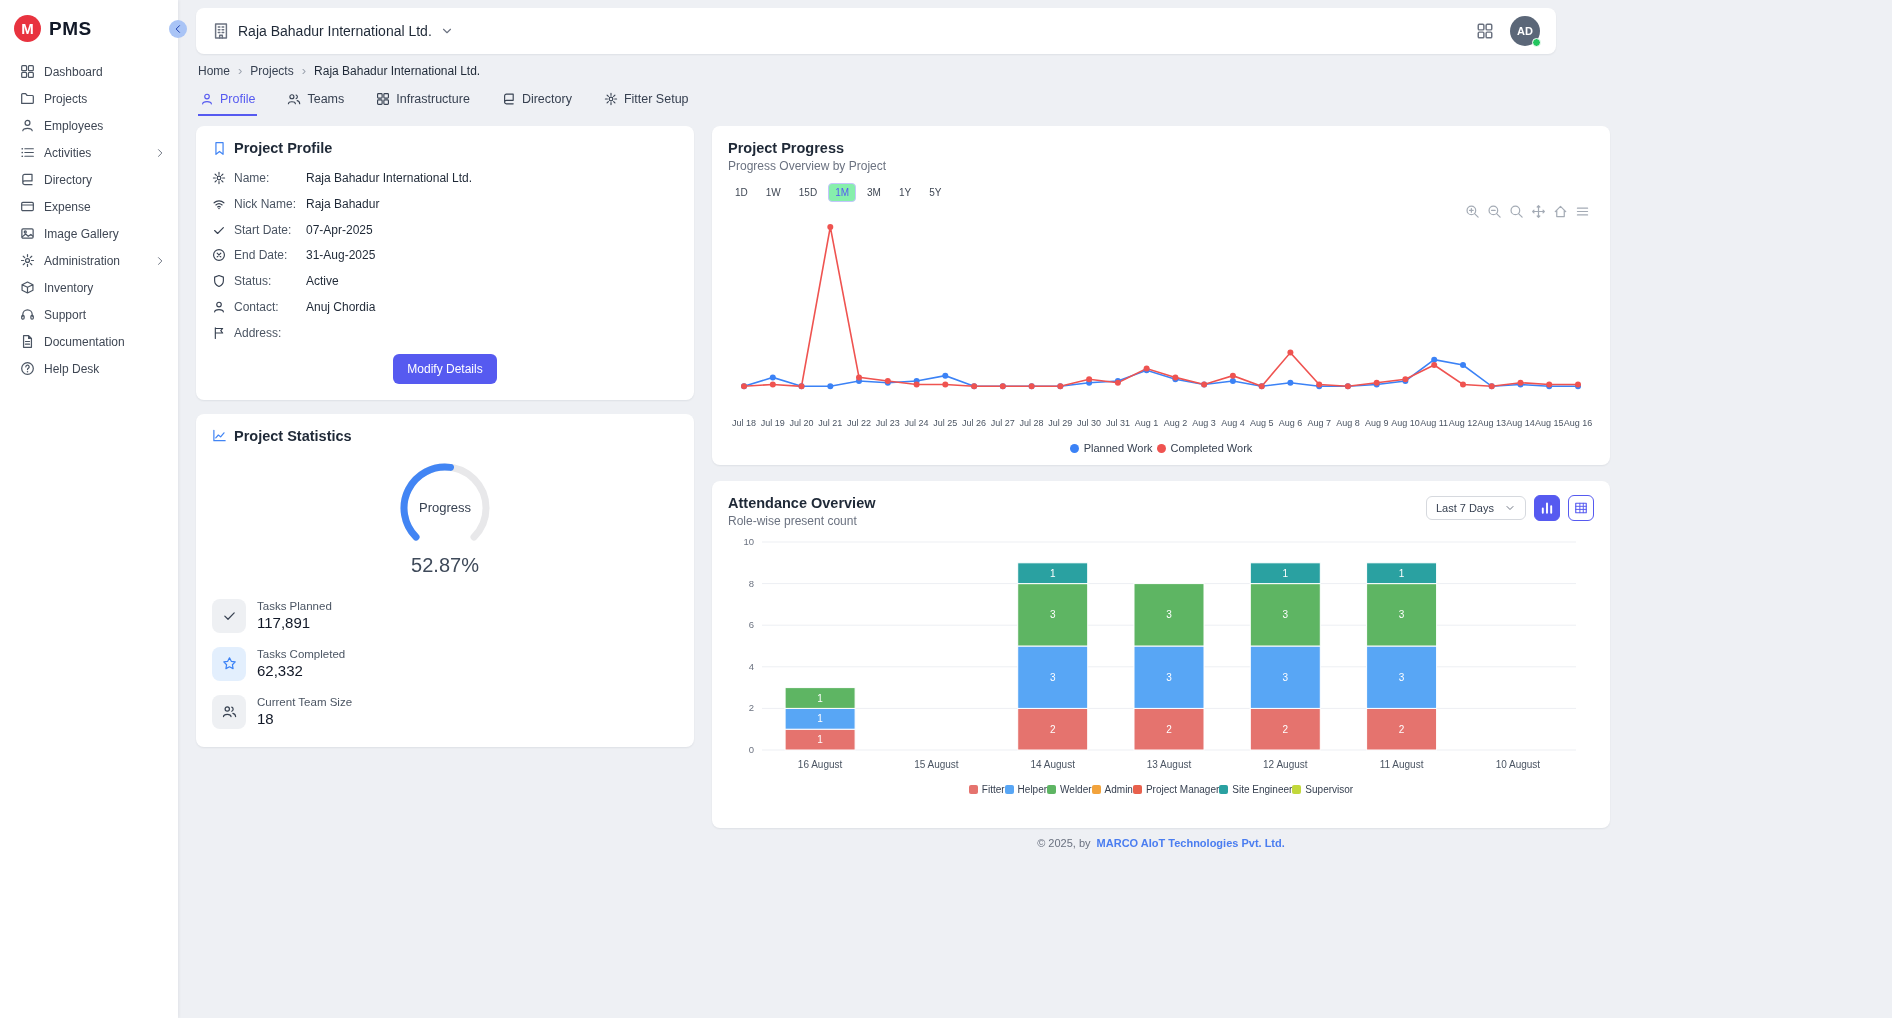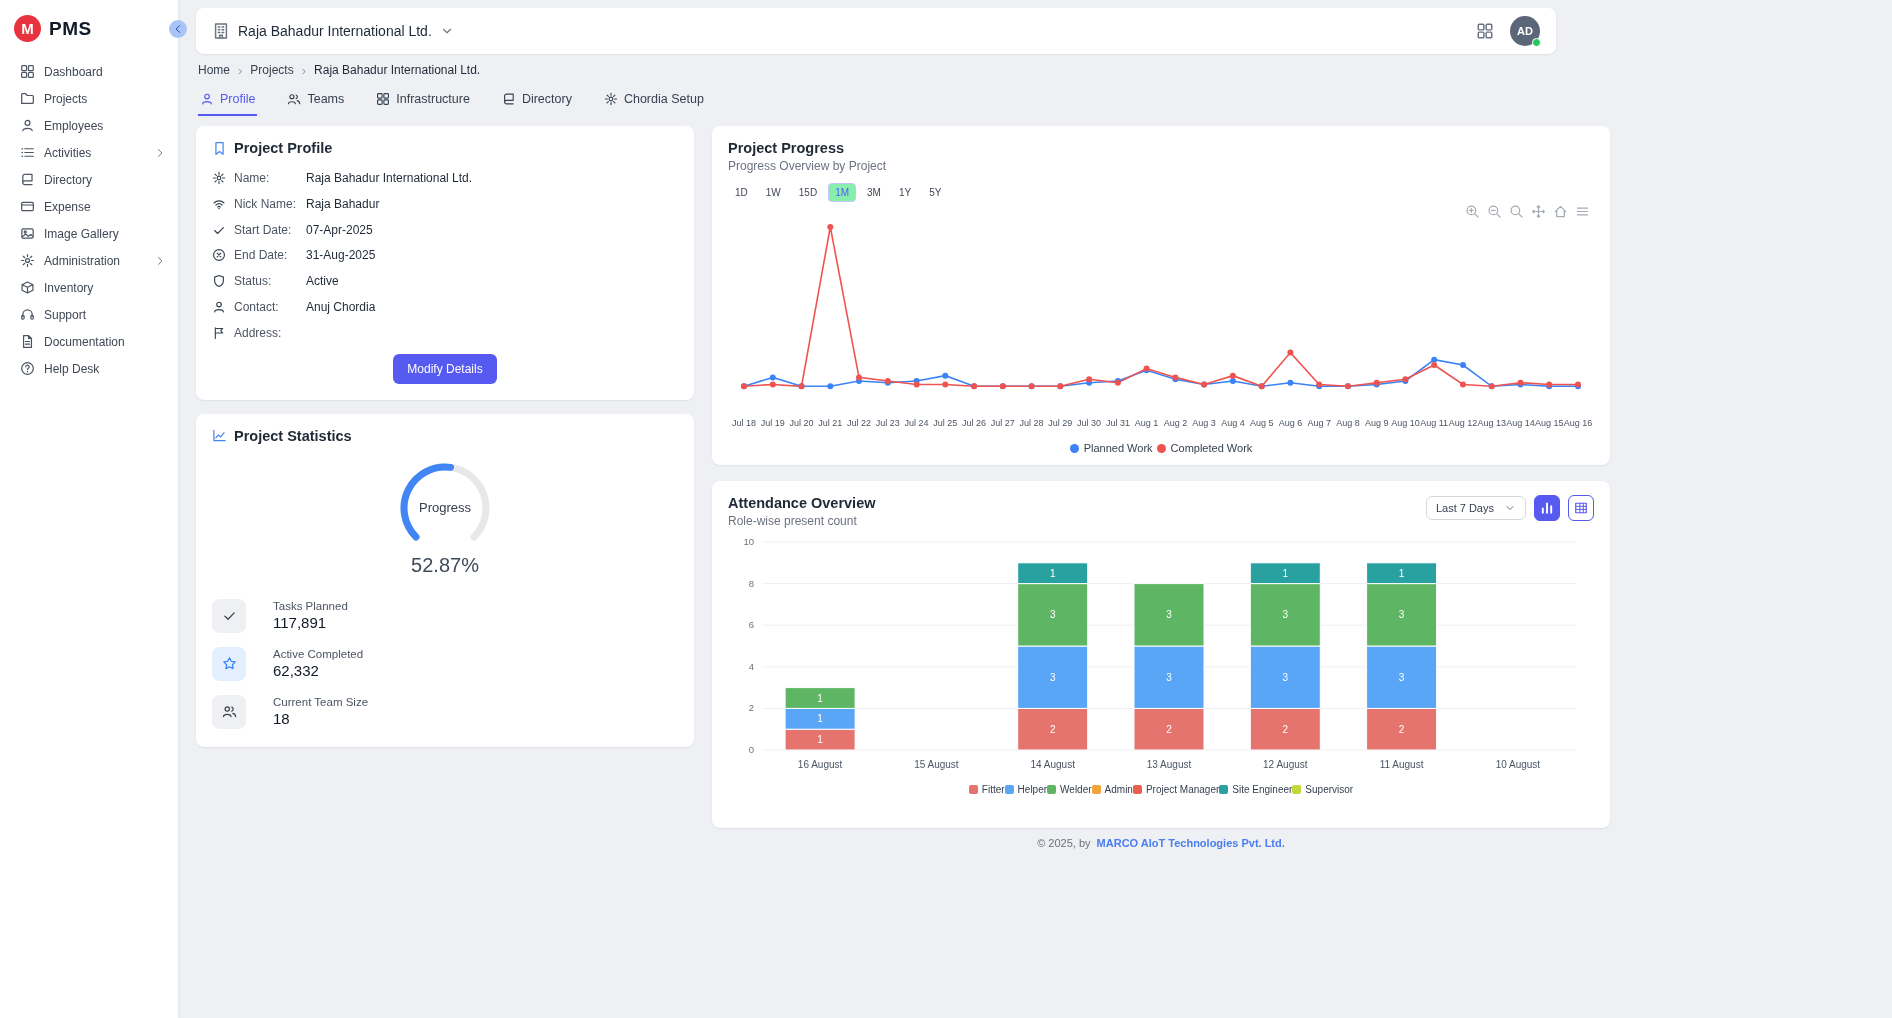--- a/index.html
+++ b/index.html
@@ -20,21 +20,21 @@
   
   .main{position:absolute;left:178px;top:0;right:0;bottom:0;padding:8px 0 0 18px}
   .content{width:1360px}
   .card{background:#fff;border-radius:8px;box-shadow:0 1px 2px rgba(16,24,40,.07)}
   .topbar{height:46px;display:flex;align-items:center;justify-content:space-between;padding:0 16px}
   .company{display:flex;align-items:center;gap:8px;cursor:pointer}
   .company-name{font-size:14px;font-weight:500;color:#1f2937}
   .topbar-right{display:flex;align-items:center;gap:16px}
   .avatar{position:relative;width:30px;height:30px;border-radius:50%;background:#5b6778;color:#fff;font-size:11px;font-weight:bold;display:flex;align-items:center;justify-content:center;cursor:pointer}
   .status-dot{position:absolute;right:-1px;bottom:-1px;width:9px;height:9px;border-radius:50%;background:#22c55e;border:1.5px solid #fff}
-  .breadcrumb{display:flex;gap:8px;font-size:12px;color:#374151;margin:9px 0 0 2px}
+  .breadcrumb{display:flex;align-items:center;gap:8px;font-size:12px;color:#374151;margin:9px 0 0 2px}
   .crumb-sep{color:#9ca3af;font-size:13px}
   .crumb{cursor:pointer}.crumb.current{color:#1f2937;cursor:default}
   .tabs{display:flex;align-items:center;gap:28px;margin:10px 0 0 2px}
   .tab{display:flex;align-items:center;gap:6px;font-size:12.5px;color:#374151;padding:4px 2px 8px;cursor:pointer;border-bottom:2px solid transparent}
   .tab.active{color:#565af0;border-bottom-color:#565af0}
   .grid{display:flex;gap:18px;margin-top:10px}
   .col-left{width:498px;flex-shrink:0}
   .col-right{flex:1;max-width:900px}
   
   .profile-card{padding:14px 16px 16px;min-height:252px}
@@ -44,21 +44,21 @@
   .field-icon{color:#374151;margin-top:1px}
   .field-label{width:64px;flex-shrink:0;font-size:12px;color:#4b5563;padding-top:1px}
   .field-value{flex:1;font-size:12px;color:#1f2937;line-height:1.4;max-width:312px}
   .btn-row{text-align:center;margin-top:14px}
   .btn-primary{background:#565af0;color:#fff;border:none;border-radius:6px;font-size:12px;font-weight:500;padding:8px 14px;cursor:pointer;font-family:inherit}
   
   .stats-card{margin-top:14px;padding:14px 16px 16px;height:333px}
   .gauge-wrap{text-align:center;margin-top:4px}
   .gauge-value{font-size:20px;color:#3f4a5a;margin-top:-6px}
   .stats-list{margin-top:22px}
-  .stat-row{display:flex;align-items:center;gap:27px;margin-bottom:14px}
+  .stat-row{display:flex;align-items:center;gap:11px;margin-bottom:14px}
   .stat-tile{width:34px;height:34px;border-radius:8px;display:flex;align-items:center;justify-content:center}
   .tile-gray{background:#eef0f3;color:#374151}
   .tile-blue{background:#e3effd;color:#3b82f6}
   .stat-label{font-size:11.5px;color:#4b5563}
   .stat-value{font-size:15px;color:#111827;margin-top:2px}
   
   .progress-card{padding:14px 16px 10px;position:relative;height:339px}
   .card-subtitle{font-size:12px;color:#6b7280;margin-top:3px}
   .range-row{display:flex;gap:4px;margin-top:10px}
   .range-btn{font-size:10px;color:#3f4754;background:none;border:1px solid transparent;border-radius:4px;padding:3px 6px;cursor:pointer;font-family:inherit}
@@ -314,21 +314,21 @@
           </span>
     <span>Directory</span>
   </div>
         <div class="tab">
     <span class="icon i14">
             <svg viewBox="0 0 16 16" width="100%" height="100%" fill="none" stroke="currentColor" stroke-width="1.3" stroke-linecap="round" stroke-linejoin="round">
               <circle cx="8" cy="8" r="2.1"></circle>
               <path d="M8 1.6 v2.2 M8 12.2 v2.2 M1.6 8 h2.2 M12.2 8 h2.2 M3.5 3.5 l1.5 1.5 M11 11 l1.5 1.5 M12.5 3.5 L11 5 M5 11 l-1.5 1.5"></path>
             </svg>
           </span>
-    <span>Chordia Setup</span>
+    <span>Fitter Setup</span>
   </div>
       </div>
 
     <div class="grid">
       <div class="col-left">
 
         <div class="card profile-card">
           <div class="card-title-row">
             <span class="icon i15 blue">
                 <svg viewBox="0 0 16 16" width="100%" height="100%" fill="none" stroke="currentColor" stroke-width="1.3" stroke-linecap="round" stroke-linejoin="round">
@@ -444,21 +444,21 @@
   </div>
               <div class="stat-row">
     <span class="stat-tile tile-blue">
                   <span class="icon i15">
                     <svg viewBox="0 0 16 16" width="100%" height="100%" fill="none" stroke="currentColor" stroke-width="1.3" stroke-linecap="round" stroke-linejoin="round">
                       <path d="M8 1.9 l1.9 3.8 4.2.6 -3 3 .7 4.2 L8 11.5 4.2 13.5 4.9 9.3 1.9 6.3 6.1 5.7 z"></path>
                     </svg>
                   </span>
                 </span>
     <span>
-      <div class="stat-label">Active Completed</div>
+      <div class="stat-label">Tasks Completed</div>
       <div class="stat-value">62,332</div>
     </span>
   </div>
               <div class="stat-row">
     <span class="stat-tile tile-gray">
                   <span class="icon i15">
                     <svg viewBox="0 0 16 16" width="100%" height="100%" fill="none" stroke="currentColor" stroke-width="1.3" stroke-linecap="round" stroke-linejoin="round">
                       <circle cx="5.6" cy="5.4" r="2.3"></circle>
                       <path d="M1.6 13.4 c.3-3 7.7-3 8 0"></path>
                       <path d="M10.4 3.4 a2.3 2.3 0 0 1 0 4.3 M11.6 9.9 c1.8.4 2.8 1.5 2.9 3.5"></path>

